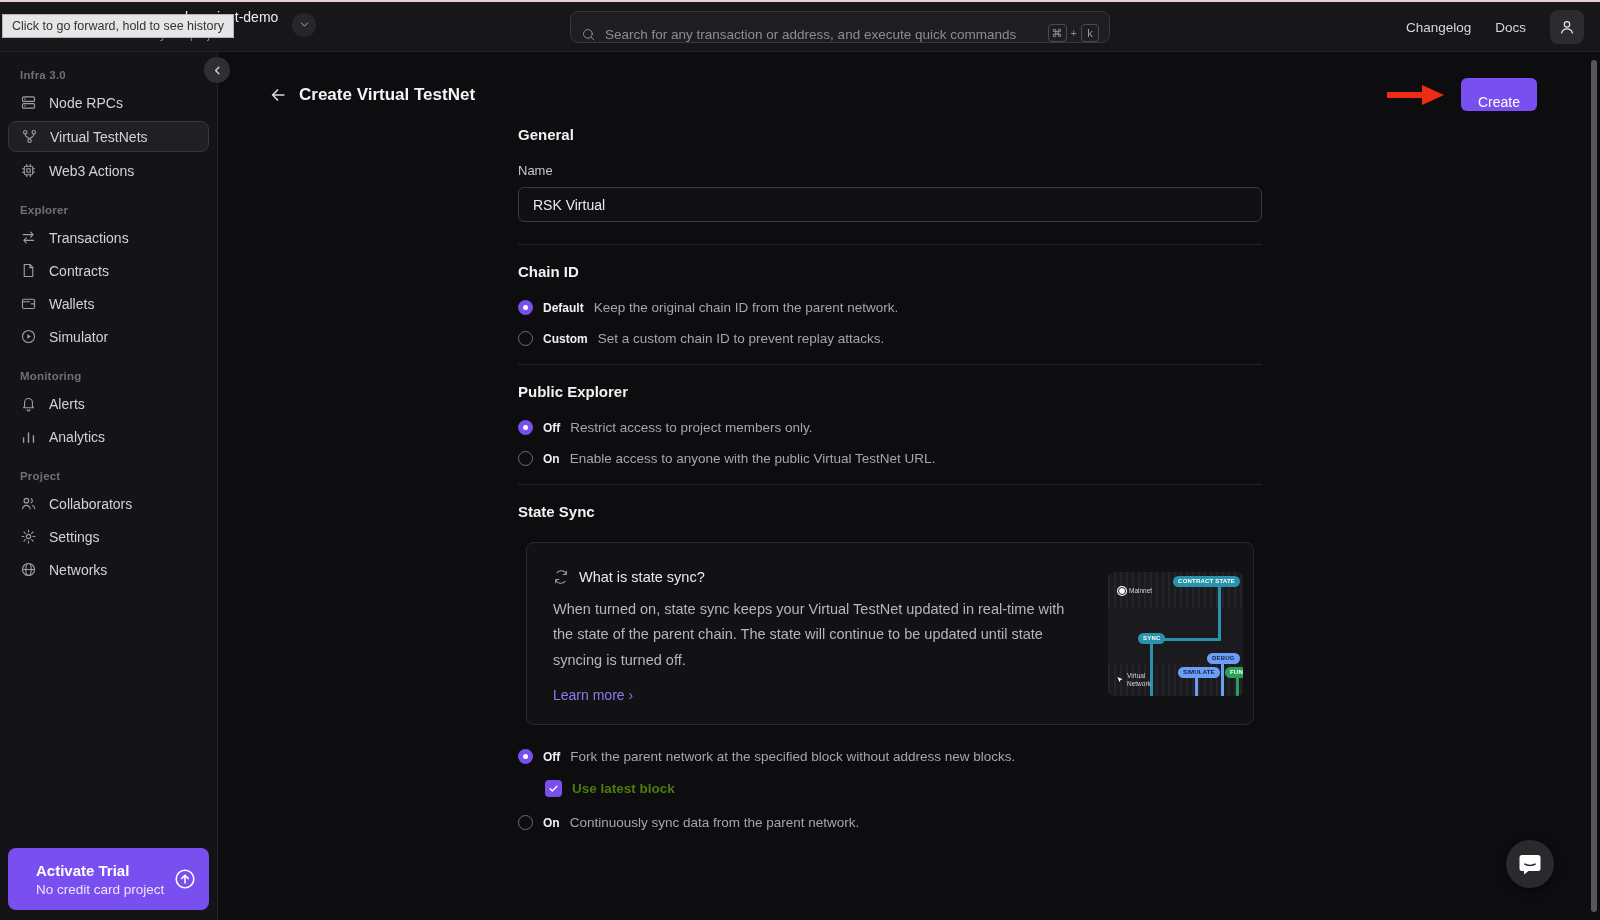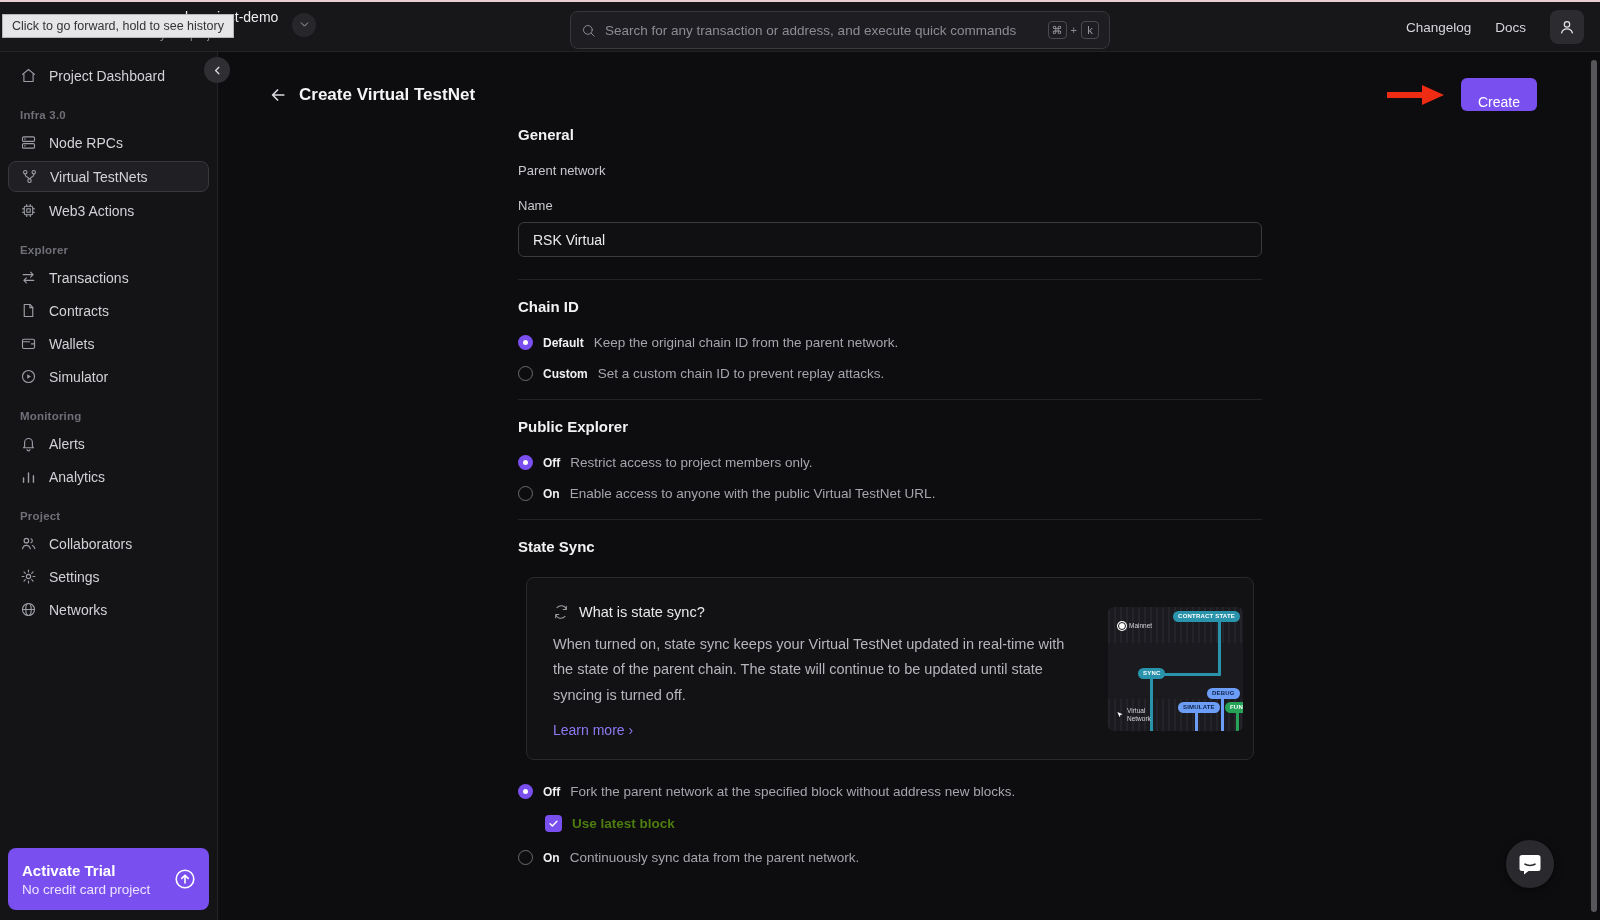--- a/index.html
+++ b/index.html
@@ -8,40 +8,40 @@
   svg { display:block; }
   .ic { stroke:currentColor; fill:none; stroke-width:1.6; stroke-linecap:round; stroke-linejoin:round; }
 
   
   .topline { position:absolute; top:0; left:0; right:0; height:2px; background:#e9ced4; z-index:40; }
   .topbar { position:absolute; top:2px; left:0; right:0; height:50px; background:#17171a; border-bottom:1px solid #232327; z-index:10; }
   .project-switcher { position:absolute; left:150px; top:6px; display:flex; align-items:center; gap:14px; cursor:pointer; }
   .project-name { font-size:14px; color:#ededf1; line-height:1.35; }
   .project-sub { font-size:12px; color:#85858e; line-height:1.2; }
   .chev-circle { width:24px; height:24px; border-radius:50%; background:#27272b; border:none; color:#b9b9c1; display:grid; place-items:center; cursor:pointer; }
-  .searchbar { position:absolute; left:570px; top:9px; width:540px; height:38px; background:#1e1e22; border:1px solid #37373c; border-radius:8px; display:flex; align-items:center; padding:0 10px; gap:9px; cursor:text; }
+  .searchbar { position:absolute; left:570px; top:9px; width:540px; height:32px; background:#1e1e22; border:1px solid #37373c; border-radius:8px; display:flex; align-items:flex-end; padding:0 10px; gap:9px; cursor:text; }
   .searchbar .ph { font-size:13.5px; color:#8c8c95; flex:1; white-space:nowrap; overflow:hidden; }
   .keys { display:flex; align-items:center; gap:4px; }
   .kbd { min-width:18px; height:18px; padding:0 3px; border:1px solid #4a4a51; border-radius:4px; color:#9a9aa3; font-size:11px; display:grid; place-items:center; }
   .kplus { color:#8c8c95; font-size:11px; }
   .topbar-right { position:absolute; right:16px; top:0; height:50px; display:flex; align-items:center; gap:24px; }
   .top-link { font-size:13.5px; color:#d6d6db; text-decoration:none; font-weight:500; cursor:pointer; }
   .avatar-btn { width:34px; height:34px; border-radius:8px; background:#2b2b30; border:none; color:#e6e6ea; display:grid; place-items:center; cursor:pointer; }
   .tooltip { position:absolute; left:2px; top:14px; background:#e6e6e8; color:#333; border:1px solid #b6b6b8; font-size:12.5px; padding:4px 9px; white-space:nowrap; z-index:60; }
   .logo-peek { position:absolute; left:57px; top:40px; width:16px; height:10px; border-radius:0 0 8px 8px; background:#8a6cf0; z-index:5; }
 
   
   .sidebar { position:absolute; top:52px; left:0; bottom:0; width:218px; background:#141417; border-right:1px solid #232327; z-index:20; }
   .collapse-btn { position:absolute; right:-13px; top:5px; width:26px; height:26px; border-radius:50%; background:#2e2e33; border:none; color:#dcdce0; display:grid; place-items:center; cursor:pointer; z-index:30; }
   .side-item { height:33px; display:flex; align-items:center; gap:12px; padding-left:20px; font-size:14px; color:#d2d2d7; cursor:pointer; }
   .side-item .icw { width:17px; height:17px; color:#9d9da6; flex:0 0 auto; }
   .side-item.first { margin-top:7px; }
   .side-item.active { margin:2px 8px; padding-left:12px; background:#202024; border:1px solid #37373c; border-radius:8px; height:31px; }
   .section-title { margin:17px 0 5px 20px; font-size:11.5px; font-weight:700; color:#6f6f78; letter-spacing:.2px; }
-  .trial-banner { position:absolute; left:8px; right:8px; bottom:10px; height:62px; border-radius:8px; background:var(--accent,#7a3bf0); padding:10px 44px 10px 14px; display:flex; flex-direction:column; justify-content:center; gap:3px; cursor:pointer; }
+  .trial-banner { position:absolute; left:8px; right:8px; bottom:10px; height:62px; border-radius:8px; background:var(--accent,#7a3bf0); padding:10px 44px 10px 28px; display:flex; flex-direction:column; justify-content:center; gap:3px; cursor:pointer; }
   .trial-title { font-size:15px; font-weight:700; color:#fff; }
   .trial-sub { font-size:13.5px; color:#ece4ff; }
   .trial-ic { position:absolute; right:12px; top:19px; width:24px; height:24px; color:#fff; }
 
   
   .main { position:absolute; left:218px; top:52px; right:0; bottom:0; background:#0d0d0f; }
   .back-btn { position:absolute; left:50px; top:30px; width:26px; height:26px; background:none; border:none; color:#d9d9de; cursor:pointer; }
   .page-title { position:absolute; left:81px; top:33px; font-size:17px; font-weight:700; color:#f4f4f6; }
   .red-arrow { position:absolute; left:1168px; top:33px; }
   .create-btn { position:absolute; left:1243px; top:26px; height:33px; padding:16px 17px; background:var(--accent,#7a5cf0); color:#fff; font-size:14px; border:none; border-radius:6px; cursor:pointer; font-family:inherit; }
@@ -149,29 +149,20 @@
 
 <aside class="sidebar">
   <button class="collapse-btn">
     <span>
         <svg class="ic" width="13" height="13" viewBox="0 0 24 24" style="stroke-width:2.4">
           <path d="M14.5 6l-6 6 6 6"></path>
         </svg>
       </span>
   </button>
 
-  <div class="side-item first">
-    <span class="icw">
-        <svg class="ic" width="17" height="17" viewBox="0 0 24 24">
-          <path d="M3.5 10.5 12 3.5l8.5 7"></path>
-          <path d="M5.5 9.5V20.5h13V9.5"></path>
-        </svg>
-      </span>
-    <span>Project Dashboard</span>
-  </div>
 
   <div class="section-title">Infra 3.0</div>
   <div class="side-item">
     <span class="icw">
         <svg class="ic" width="17" height="17" viewBox="0 0 24 24">
           <rect x="3.5" y="4" width="17" height="6.5" rx="1.8"></rect>
           <rect x="3.5" y="13.5" width="17" height="6.5" rx="1.8"></rect>
           <path d="M7 7.2h.01M7 16.7h.01" style="stroke-width:2.2"></path>
         </svg>
       </span>
@@ -309,21 +300,20 @@
     <svg width="58" height="20" viewBox="0 0 58 20">
         <path d="M1 10h36" stroke="var(--arrow_red,#ee2b13)" stroke-width="6"></path>
         <path d="M36 0l22 10-22 10z" fill="var(--arrow_red,#ee2b13)"></path>
       </svg>
   </span>
   <button class="create-btn">Create</button>
 
   <div class="form">
 
     <h2 class="h-section">General</h2>
-    <div class="fld-label">Parent network</div>
     <div class="fld-label">Name</div>
     <div class="textbox">
       <input type="text" value="RSK Virtual" style="">
     </div>
 
     <hr class="divider">
 
     <h2 class="h-section" style="margin-bottom:20px;">Chain ID</h2>
     <div class="radio-row">
       <span class="radio on"></span>

